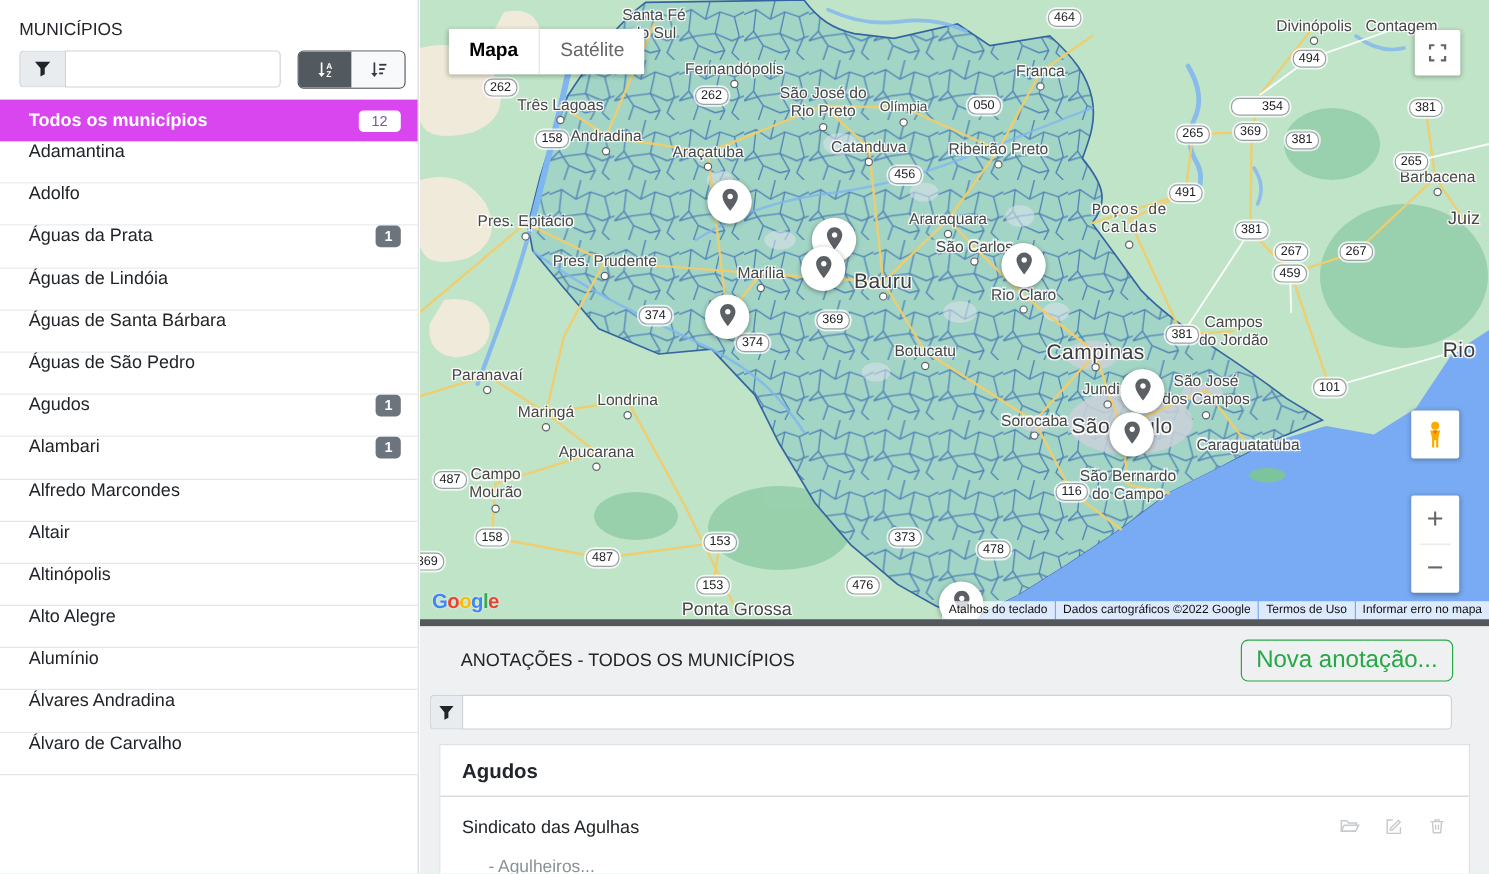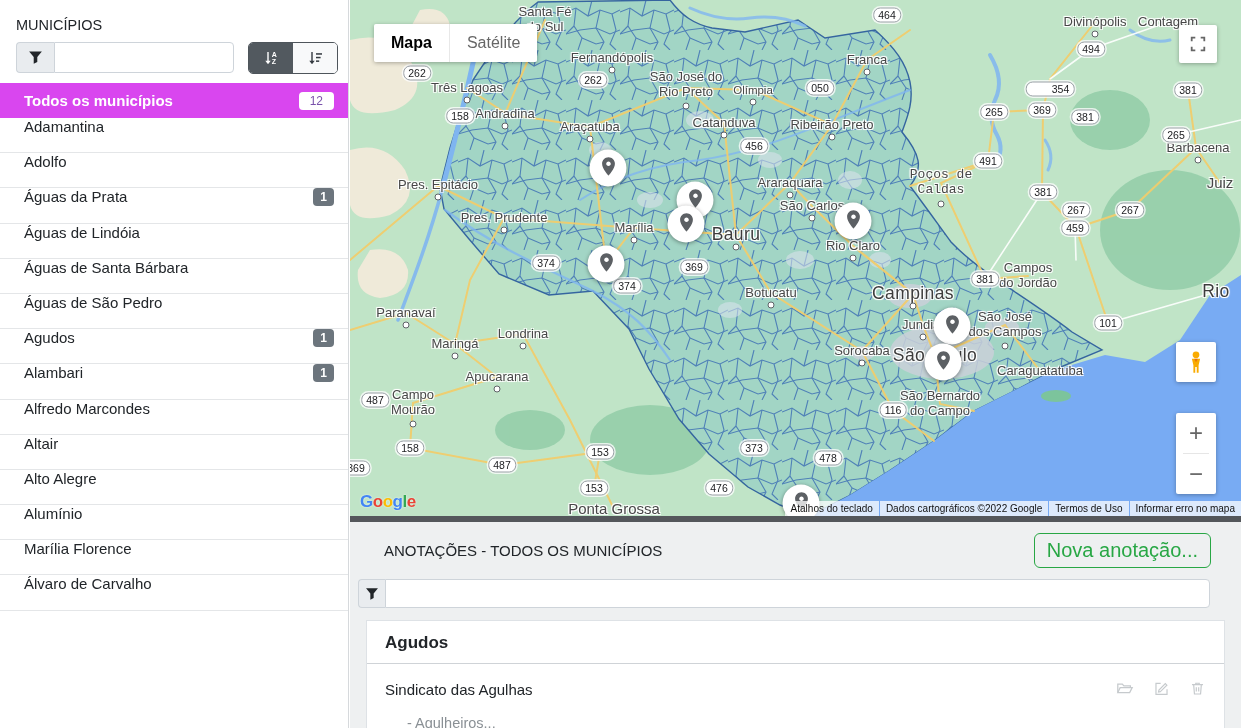--- a/index.html
+++ b/index.html
@@ -158,27 +158,30 @@
         <span>Alambari</span>
         <span class="badge-dark">1</span>
       </div>
       <div class="sb-item">
         <span>Alfredo Marcondes</span>
       </div>
       <div class="sb-item">
         <span>Altair</span>
       </div>
       <div class="sb-item">
+        <span>Altinópolis</span>
+      </div>
+      <div class="sb-item">
         <span>Alto Alegre</span>
       </div>
       <div class="sb-item">
         <span>Alumínio</span>
       </div>
       <div class="sb-item">
-        <span>Marília Florence</span>
+        <span>Álvares Andradina</span>
       </div>
       <div class="sb-item">
         <span>Álvaro de Carvalho</span>
       </div>
     </div>
 </aside>
 
 <div class="map">
   <svg class="base" width="891" height="516" viewBox="0 0 891 516">
     <defs>

